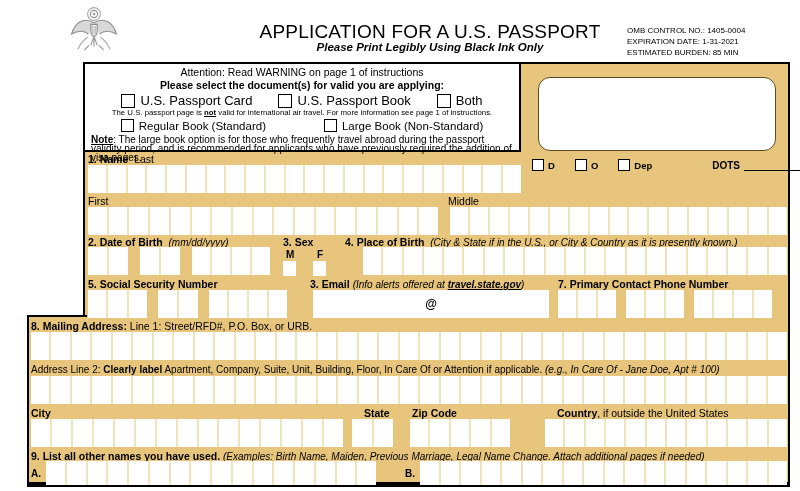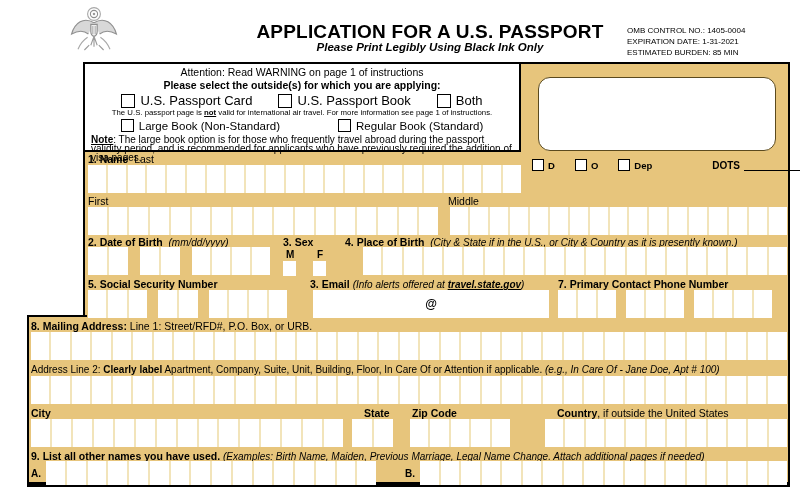--- a/index.html
+++ b/index.html
@@ -3,21 +3,21 @@
 <meta charset="utf-8">
 <style>
   html,body{margin:0;padding:0;}
   body{
     width:800px;height:491px;position:relative;background:#fff;
     font-family:"Liberation Sans","DejaVu Sans",sans-serif;color:#000;
     -webkit-font-smoothing:antialiased;overflow:hidden;
   }
   .abs{position:absolute;}
   
-  .title{left:225px;top:21px;width:410px;text-align:center;font-size:19px;font-weight:bold;letter-spacing:.2px;}
+  .title{left:225px;top:21px;width:410px;text-align:center;font-size:19px;font-weight:normal;letter-spacing:.2px;}
   .subtitle{left:225px;top:41px;width:410px;text-align:center;font-size:11.5px;font-weight:bold;font-style:italic;}
   .omb{left:627px;top:25px;font-size:8px;line-height:11px;white-space:nowrap;}
   
   .form-top{left:83px;top:62px;width:703px;height:253px;background:#e7c57c;border:2px solid #000;border-bottom:none;}
   .form-bottom{left:27px;top:317px;width:759px;height:165px;background:#e7c57c;border:2px solid #000;border-top:none;border-bottom:5px solid #000;}
   .step-border{left:27px;top:315px;width:60px;height:2px;background:#000;}
   .attention-box{left:83px;top:62px;width:438px;height:90px;background:#fff;border:2px solid #000;box-sizing:border-box;padding-top:2px;}
   .photo-box{left:538px;top:77px;width:236px;height:72px;background:#fff;border:1.5px solid #5b4a1e;border-radius:12px;}
   
   .att-line1{text-align:center;font-size:10.5px;line-height:13px;}
@@ -73,44 +73,44 @@
   <div>ESTIMATED BURDEN: 85 MIN</div>
 </div>
 
 <div class="abs form-top"></div>
 <div class="abs form-bottom"></div>
 <div class="abs step-border"></div>
 <div class="abs photo-box"></div>
 
 <div class="abs attention-box">
   <div class="att-line1">Attention: Read WARNING on page 1 of instructions</div>
-  <div class="att-line2">Please select the outside(s) for which you are applying:</div>
+  <div class="att-line2">Please select the document(s) for valid you are applying:</div>
   <div class="doc-row">
     <span class="opt">
       <span class="cb cb13"></span>
       <span>U.S. Passport Card</span>
     </span>
     <span class="opt">
       <span class="cb cb13"></span>
       <span>U.S. Passport Book</span>
     </span>
     <span class="opt">
       <span class="cb cb13"></span>
       <span>Both</span>
     </span>
   </div>
   <div class="small-note"><span>The U.S. passport page is </span><b class="u">not</b><span> valid for international air travel.  For more information see page 1 of instructions.</span></div>
   <div class="book-row">
     <span class="opt">
       <span class="cb cb12"></span>
-      <span>Large Book (Non-Standard)</span>
+      <span>Regular Book (Standard)</span>
     </span>
     <span class="opt">
       <span class="cb cb12"></span>
-      <span>Regular Book (Standard)</span>
+      <span>Large Book (Non-Standard)</span>
     </span>
   </div>
   <div class="note-text"><b class="u">Note</b><span>: The large book option is for those who frequently travel abroad during the passport validity period, and is recommended for applicants who have previously required the addition of visa pages.</span></div>
 </div>
 
 <div class="abs admin-row" style="left:532px;top:159px;gap:4px;">
   <span class="cb cb10"></span>
   <span>D</span>
   <span style="width:12px;"></span>
   <span class="cb cb10"></span>

